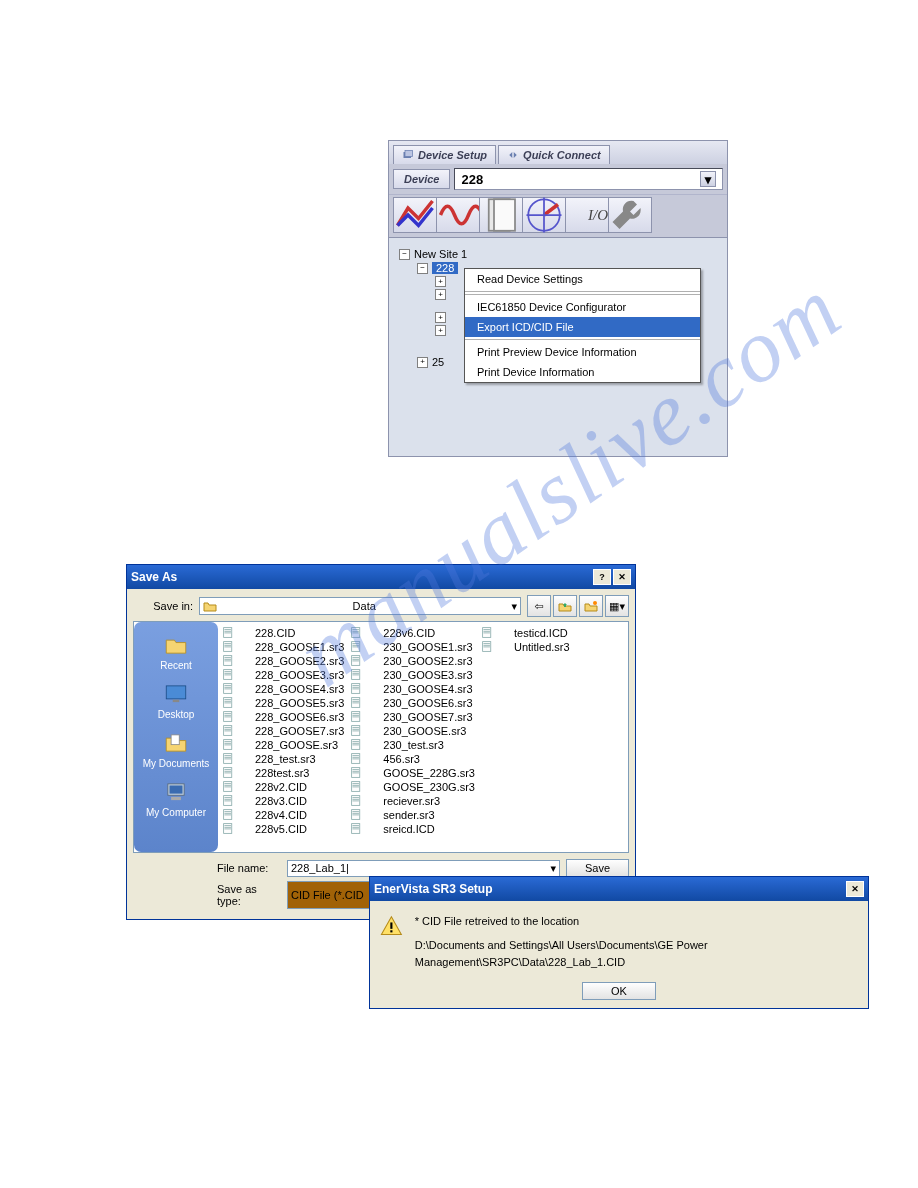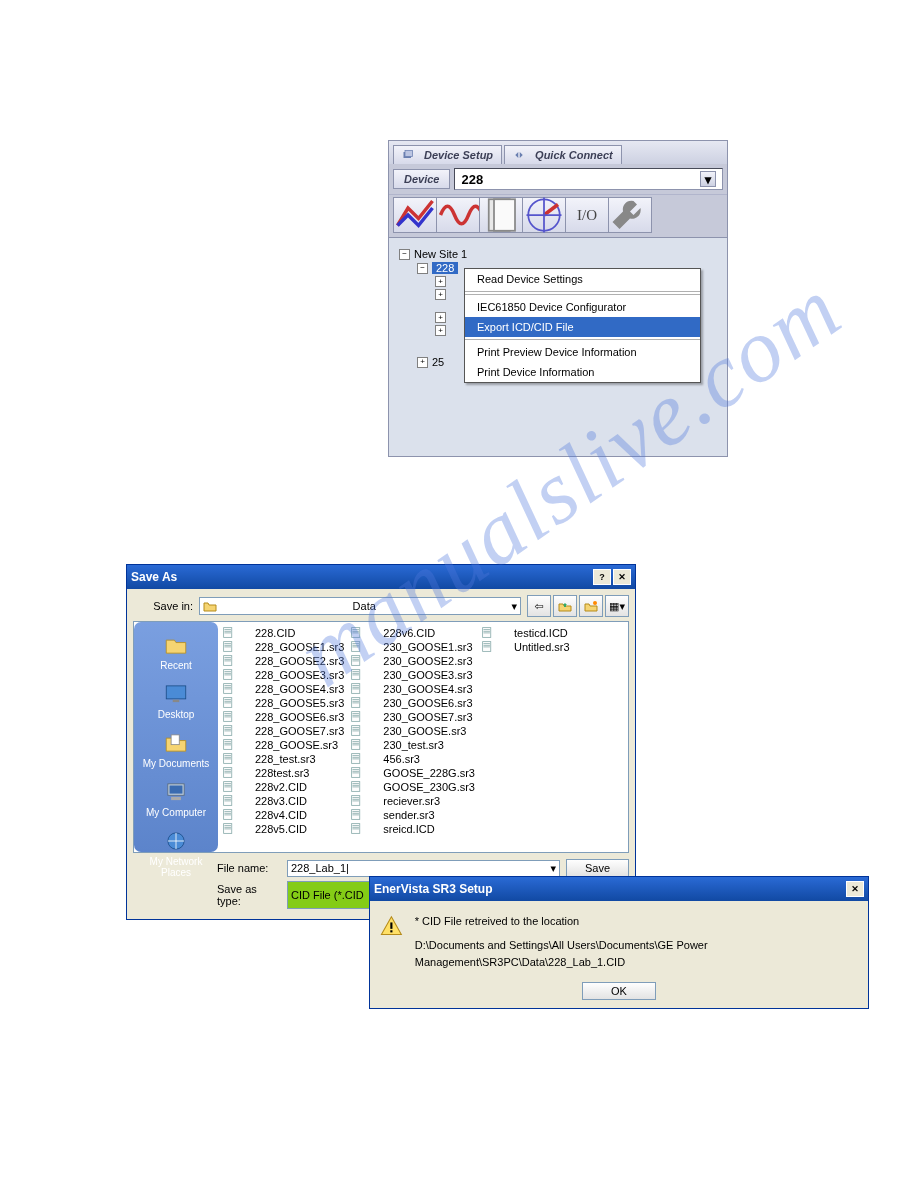--- a/index.html
+++ b/index.html
@@ -53,21 +53,21 @@
   .tab{
     border:1px solid #8d93ad;
     border-bottom:none;
     background:linear-gradient(#f2f3fa,#d7daea);
     padding:3px 8px;
     font-style:italic;
     font-weight:bold;
     color:#3c3f56;
     display:flex;
     align-items:center;
-    gap:10px;
+    gap:4px;
     font-size:11px;
   }
   .tab svg{width:12px;height:12px;}
   .devrow{
     background:var(--tool-grey);
     padding:4px 4px;
     display:flex;
     align-items:center;
     gap:4px;
   }
@@ -101,21 +101,21 @@
     gap:0;
     padding:2px 2px 4px 4px;
     background:var(--tool-grey);
     border-top:1px solid #b1b5cc;
     border-bottom:1px solid #8d93ad;
   }
   .tbtn{
     width:42px;height:34px;
     border:1px solid #8d93ad;
     background:linear-gradient(#f2f3fa,#d7daea);
-    display:flex;align-items:center;justify-content:center;
+    display:flex;align-items:center;justify-content:flex-end;font-style:italic;
   }
   .tbtn + .tbtn{margin-left:-1px;}
   .treewrap{
     background:#dbe1ec;
     padding:8px 6px 20px 10px;
     min-height:190px;
     position:relative;
   }
   .tree{
     font-size:11px;
@@ -411,27 +411,20 @@
           <span>My Documents</span>
         </div>
         <div class="place">
           <svg viewBox="0 0 32 32">
               <rect x="6" y="6" width="20" height="14" fill="#bcd" stroke="#567"></rect>
               <rect x="8" y="8" width="16" height="10" fill="#3a6bb0"></rect>
               <rect x="10" y="22" width="12" height="4" fill="#aaa"></rect>
             </svg>
           <span>My Computer</span>
         </div>
-        <div class="place">
-          <svg viewBox="0 0 32 32">
-              <circle cx="16" cy="16" r="10" fill="#4a8bd6" stroke="#1a4b86"></circle>
-              <path d="M6 16h20M16 6v20" stroke="#fff"></path>
-            </svg>
-          <span>My Network Places</span>
-        </div>
       </div>
       <div class="flist" id="flist">
           <div class="fcol">
             <div class="fitem">
               <svg viewBox="0 0 16 16">
                 <rect x="2" y="2" width="10" height="12" fill="#fdfdfd" stroke="#8aa"></rect>
                 <rect x="3" y="4" width="8" height="1" fill="#8aa"></rect>
                 <rect x="3" y="6" width="8" height="1" fill="#8aa"></rect>
                 <rect x="3" y="8" width="8" height="1" fill="#8aa"></rect>
               </svg>
@@ -730,21 +723,21 @@
         <span class="lbl" style="width:64px;text-align:left;">File name:</span>
         <div style="flex:1;display:flex;align-items:center;border:1px solid #7f9db9;background:#fff;padding:1px 3px;">
           <span style="flex:1;">228_Lab_1|</span>
           <span>▾</span>
         </div>
         <button class="btn">Save</button>
       </div>
       <div class="saverow">
         <span style="width:78px;"></span>
         <span class="lbl" style="width:64px;text-align:left;">Save as type:</span>
-        <div style="width:110px;display:flex;align-items:flex-end;border:1px solid #7f9db9;background:#84cc16;padding:7px 3px;">
+        <div style="width:110px;display:flex;align-items:flex-end;border:1px solid #7f9db9;background:#a16207;padding:7px 3px;">
           <span style="flex:1;overflow:hidden;">CID File (*.CID</span>
         </div>
       </div>
     </div>
   </div>
 </div>
 
 <div class="panel3">
   <div class="titlebar">
     <span>EnerVista SR3 Setup</span>

